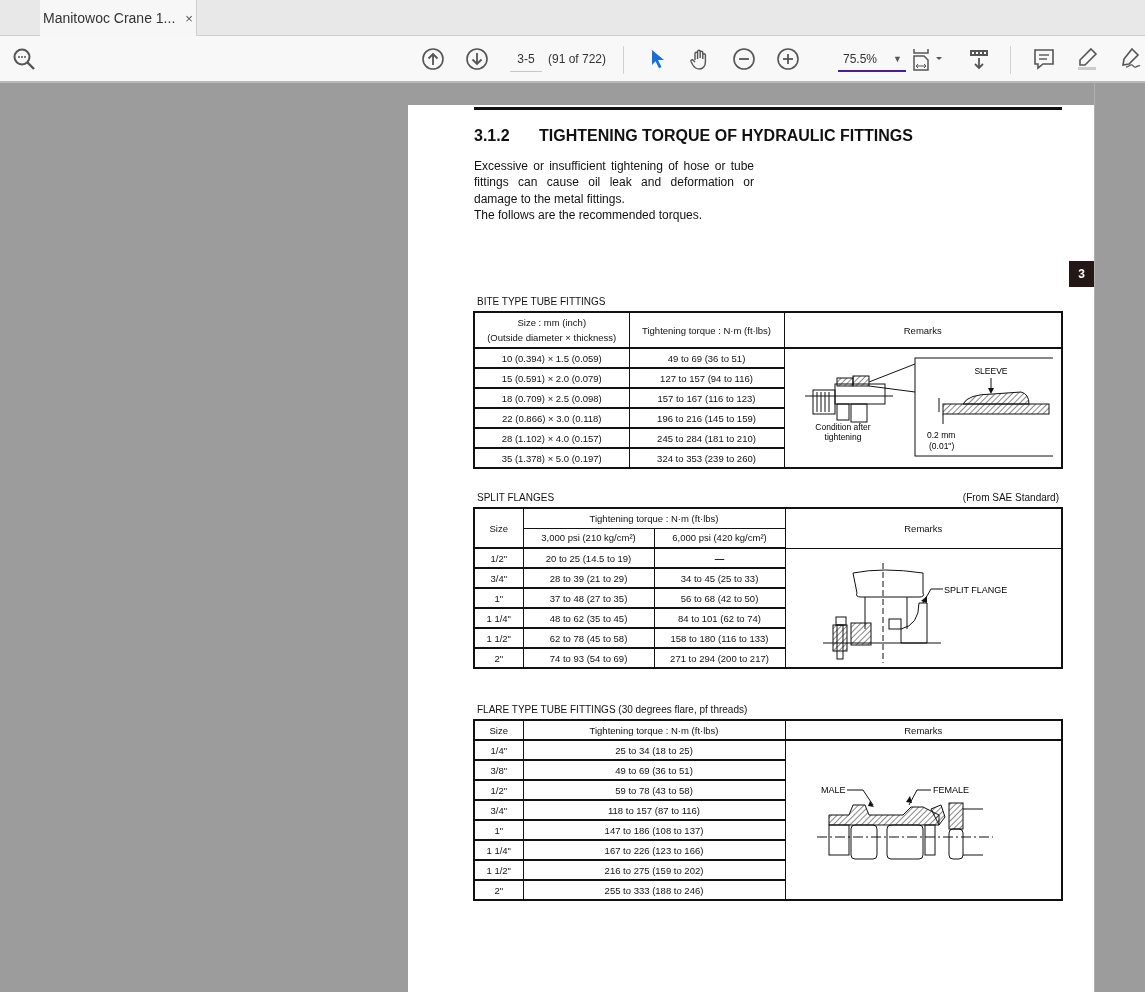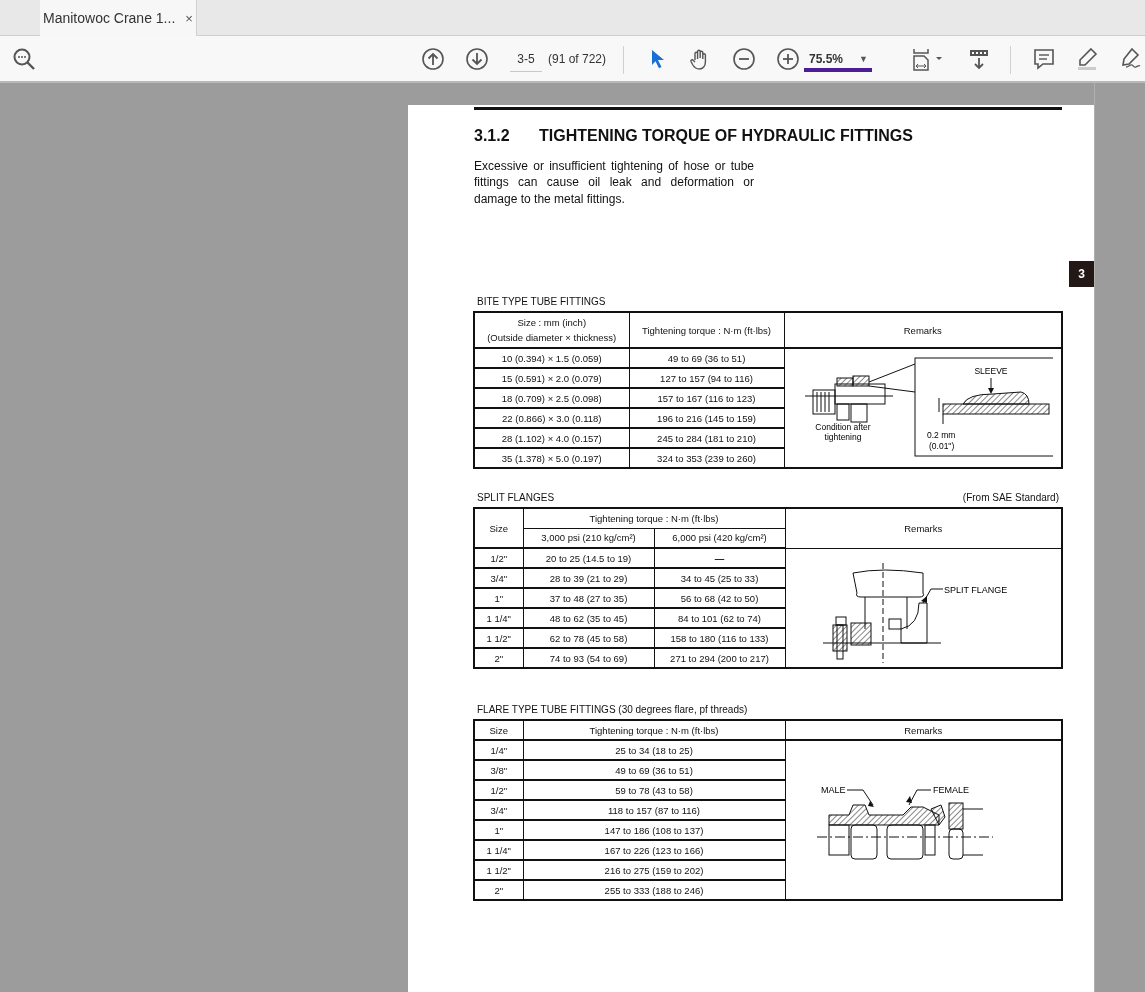--- a/index.html
+++ b/index.html
@@ -5,21 +5,21 @@
   * { box-sizing: border-box; margin: 0; padding: 0; }
   html, body { width: 1145px; height: 992px; overflow: hidden; background: #9c9c9c; font-family: "Liberation Sans", sans-serif; }
   .tabbar { position: absolute; left: 0; top: 0; width: 1145px; height: 36px; background: #e8e8e8; border-bottom: 1px solid #cfcfcf; }
   .tab { position: absolute; left: 0; top: 0; width: 157px; height: 36px; background: #f7f7f7; border-right: 1px solid #cfcfcf; display: flex; align-items: center; padding-left: 3px; font-size: 14px; color: #333; margin-left: 40px; }
   .tab .tab-close { margin-left: 10px; font-size: 13px; color: #555; cursor: pointer; }
   .toolbar { position: absolute; left: 0; top: 36px; width: 1145px; height: 47px; background: #f8f8f8; border-bottom: 2px solid #b8b8b8; }
   .tb-icon { position: absolute; top: 10px; width: 26px; height: 26px; display: flex; align-items: center; justify-content: center; cursor: pointer; }
   .tb-icon svg { width: 24px; height: 24px; }
   .page-input { position: absolute; left: 510px; top: 12px; width: 32px; height: 24px; font-size: 12px; color: #333; text-align: center; line-height: 22px; border-bottom: 1px solid #c8c8c8; }
   .page-count { position: absolute; left: 548px; top: 12px; font-size: 12px; color: #333; line-height: 22px; }
-  .zoom-sel { position: absolute; left: 804px; top: 12px; width: 68px; height: 24px; font-size: 12px; color: #333; line-height: 22px; border-bottom: 4px solid #4c1d95; padding-left: 5px; font-weight: bold; }
+  .zoom-sel { position: absolute; left: 838px; top: 12px; width: 68px; height: 24px; font-size: 12px; color: #333; line-height: 22px; border-bottom: 2px solid #4c1d95; padding-left: 5px; }
   .zoom-sel .caret { position: absolute; right: 4px; top: 0; font-size: 9px; color: #555; }
   .sep { position: absolute; top: 10px; width: 1px; height: 28px; background: #d0d0d0; }
   .viewer { position: absolute; left: 0; top: 83px; width: 1145px; height: 909px; background: #9c9c9c; }
   .page { position: absolute; left: 408px; top: 0; width: 687px; height: 909px; background: #fff; margin-top: 22px; }
   .scroll-edge { position: absolute; left: 1094px; top: 0; width: 1px; height: 909px; background: #b0b0b0; }
   .top-rule { position: absolute; left: 66px; top: 2px; width: 588px; height: 3px; background: #111; }
   .sec-title { position: absolute; left: 66px; top: 22px; font-size: 16px; font-weight: bold; color: #111; white-space: nowrap; }
   .sec-title .num { display: inline-block; width: 65px; }
   .intro { position: absolute; left: 66px; top: 53px; width: 280px; font-size: 12px; color: #111; line-height: 16.3px; }
   .chap-tab { position: absolute; left: 661px; top: 156px; width: 25px; height: 26px; background: #231815; color: #fff; font-size: 12px; font-weight: bold; display: flex; align-items: center; justify-content: center; }
@@ -138,20 +138,21 @@
 </div>
 
 <div class="viewer">
   <div class="page">
     <div class="top-rule"></div>
     <div class="sec-title">
       <span class="num">3.1.2</span><span>TIGHTENING TORQUE OF HYDRAULIC FITTINGS</span>
     </div>
     <div class="intro">
       <p style="text-align:justify;">Excessive or insufficient tightening of hose or tube fittings can cause oil leak and deformation or damage to the metal fittings.</p>
+      <p>The follows are the recommended torques.</p>
     </div>
     <div class="chap-tab">3</div>
 
     <div class="tbl-title" style="left:69px;top:191px;">BITE TYPE TUBE FITTINGS</div>
     <table class="spec" style="left:65px;top:206px;width:590px;">
       <tbody>
           <tr class="thick" style="height:36px;">
         <td style="width:155px;line-height:15px;"><span>Size : mm (inch)</span><br><span>(Outside diameter × thickness)</span></td>
         <td style="width:155px;">Tightening torque : N·m (ft·lbs)</td>
         <td>Remarks</td>

